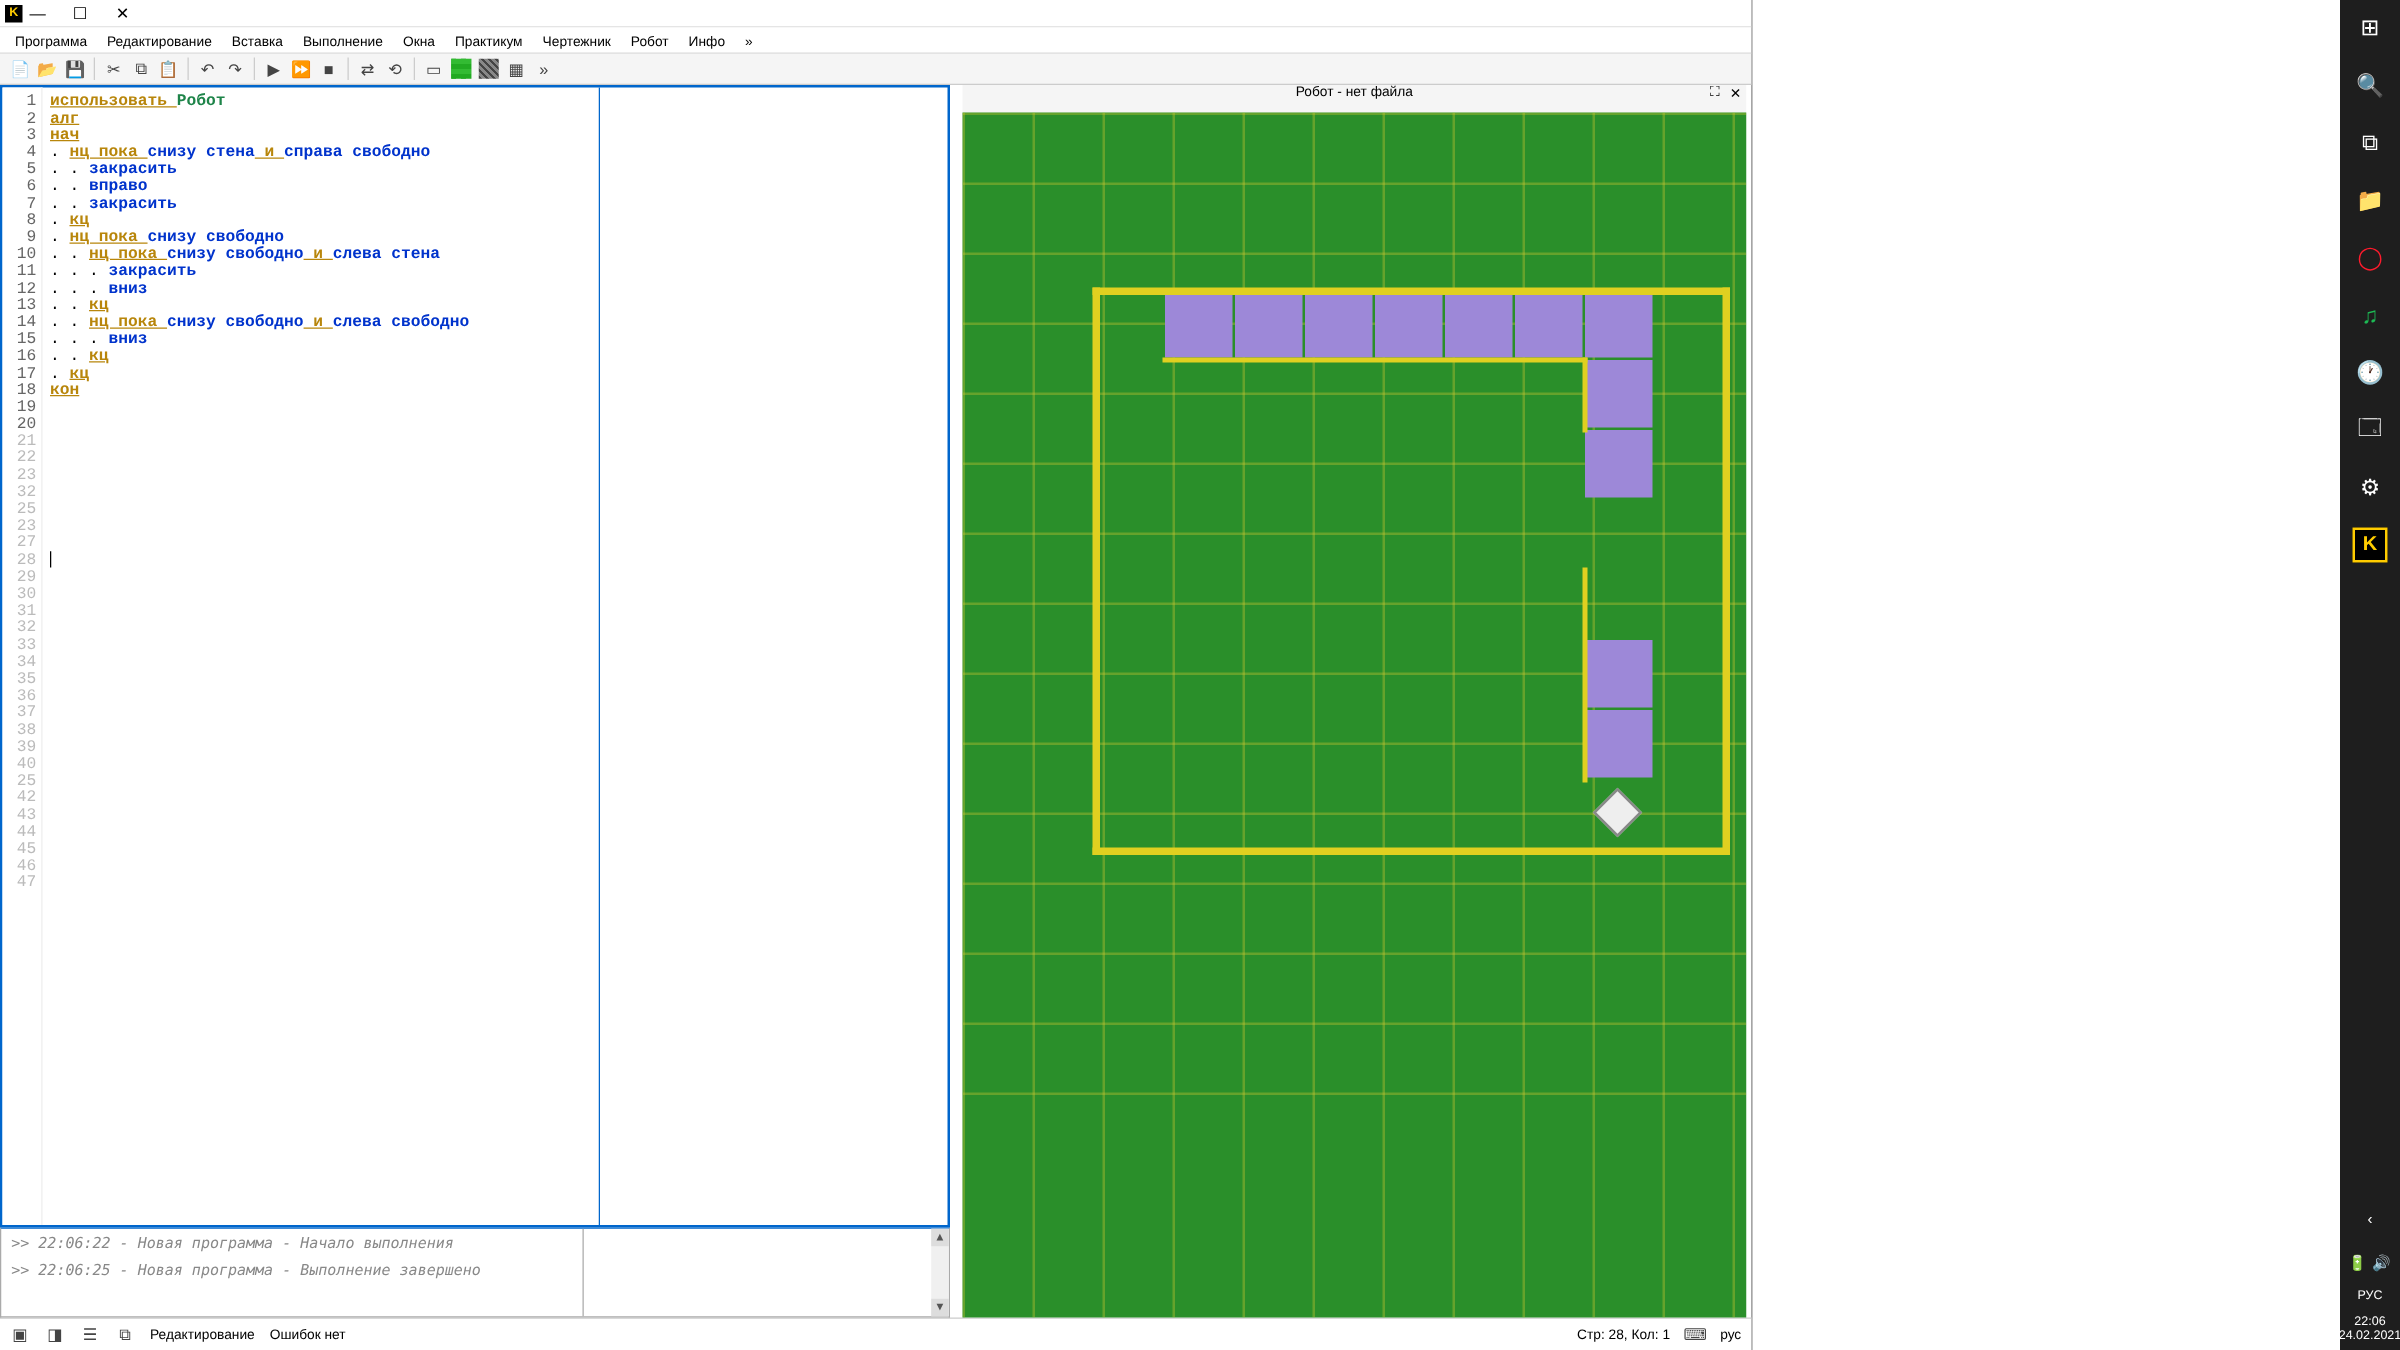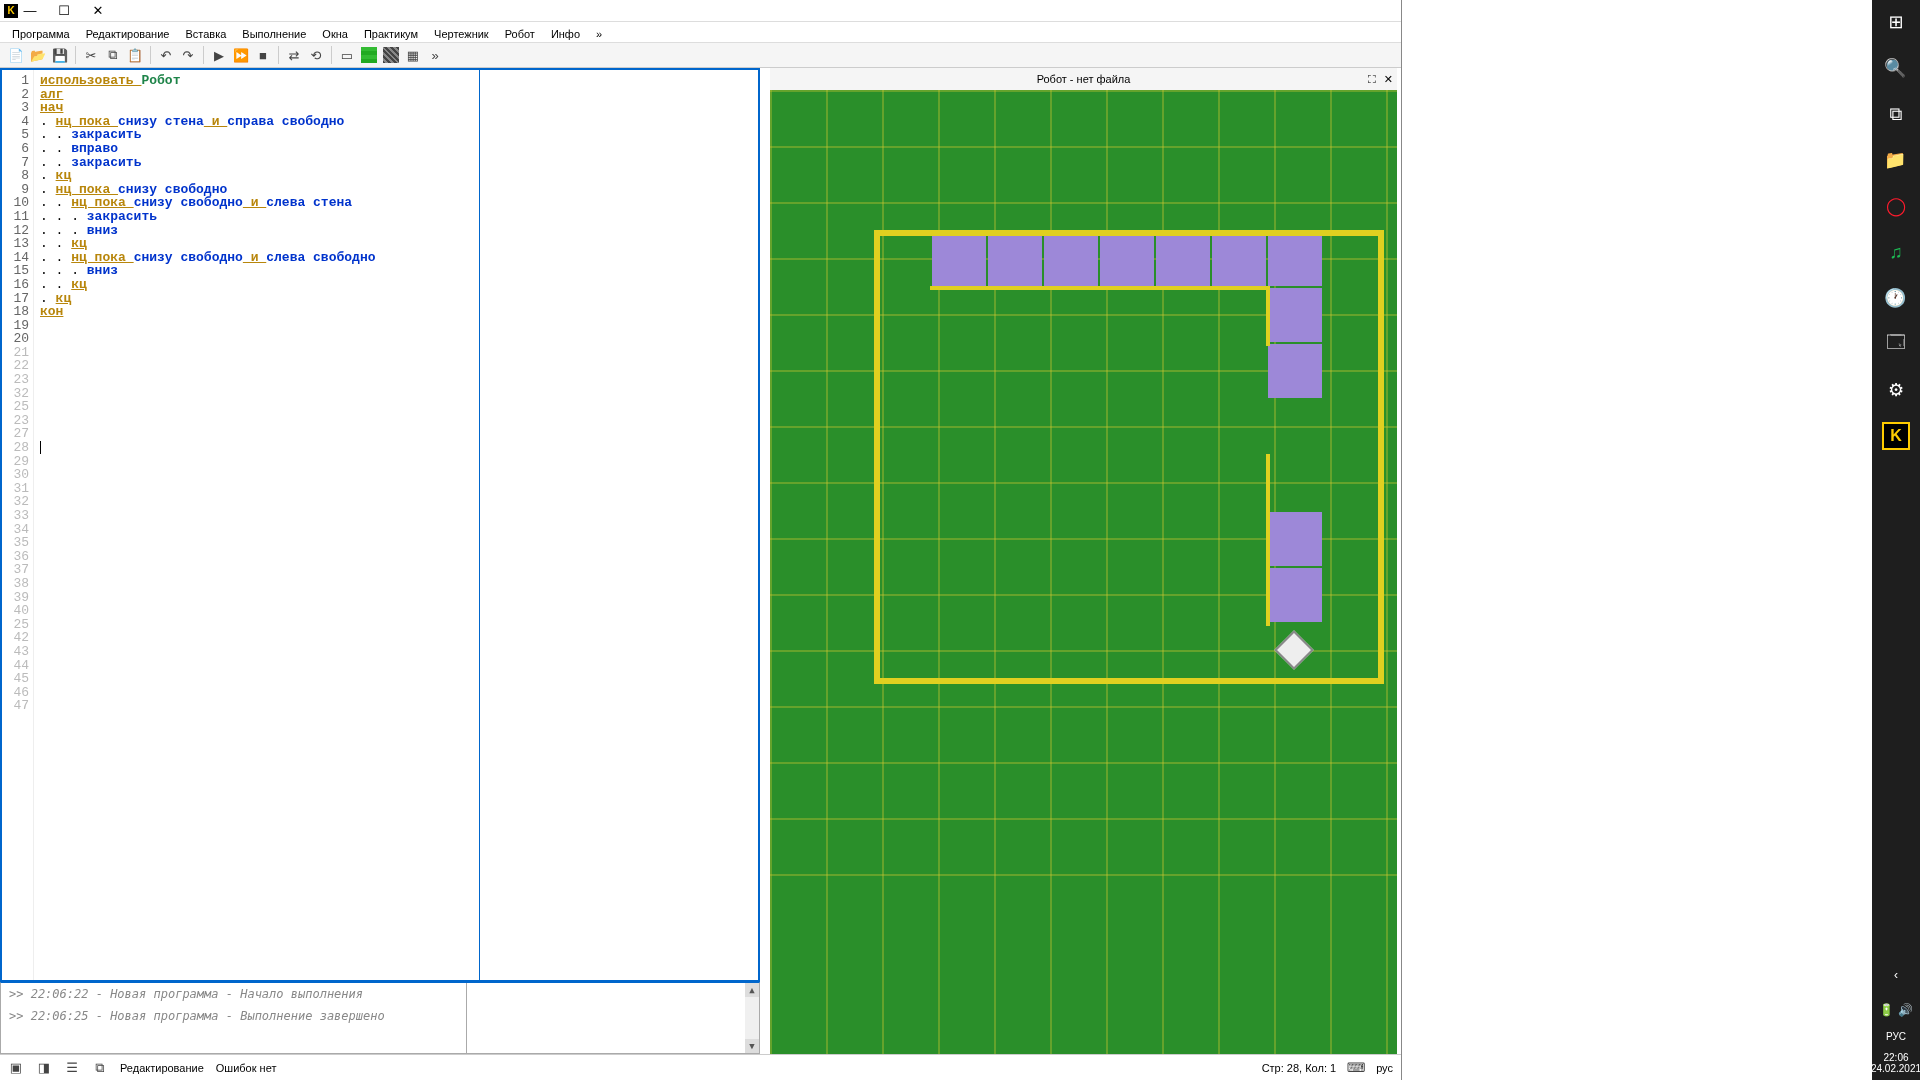--- a/index.html
+++ b/index.html
@@ -34,21 +34,21 @@
 .cursor { display: inline-block; width: 1px; height: 13px; background: #000; vertical-align: middle; animation: blink 1s steps(1) infinite; }
 @keyframes blink { 50% { opacity: 0; } }
 
 .console-wrap { height: 72px; border: 1px solid #aaa; border-top: 1px solid #0066cc; display: flex; font-family: "Consolas", monospace; font-size: 12px; position: relative; gap: 32px; }
 .console-left { flex: 1; padding: 4px 8px; color: #888; font-style: italic; }
 .console-divider { width: 1px; background: #aaa; }
 .console-right { width: 260px; position: relative; }
 .scroll-track { position: absolute; right: 0; top: 0; bottom: 0; width: 14px; background: #f0f0f0; }
 .scroll-arrow { height: 14px; background: #ddd; display: flex; align-items: center; justify-content: center; font-size: 9px; color: #555; }
 
-.robot-header { height: 22px; background: #f5f5f5; display: flex; align-items: center; justify-content: center; position: relative; font-size: 11px; }
+.robot-header { height: 22px; background: #f5f5f5; display: flex; justify-content: center; position: relative; font-size: 11px; }
 .robot-header-btns { position: absolute; right: 4px; display: flex; gap: 8px; }
 .robot-field { flex: 1; background: #2a8f2a; position: relative; overflow: hidden; }
 .rf-inner { position: absolute; left: 0; top: 0; right: 0; bottom: 0; }
 .grid-line-v { position: absolute; top: 0; bottom: 0; width: 2px; background: #d4c830; opacity: 0.7; }
 .grid-line-h { position: absolute; left: 0; right: 0; height: 2px; background: #d4c830; opacity: 0.7; }
 .wall { position: absolute; background: #e0d020; }
 .painted { position: absolute; background: #9d88d8; }
 .robot-diamond { position: absolute; width: 28px; height: 28px; background: #eee; border: 2px solid #888; transform: rotate(45deg); }
 
 .statusbar { height: 26px; background: #fff; border-top: 1px solid #ccc; display: flex; align-items: center; padding: 0 8px; font-size: 11px; gap: 12px; }

